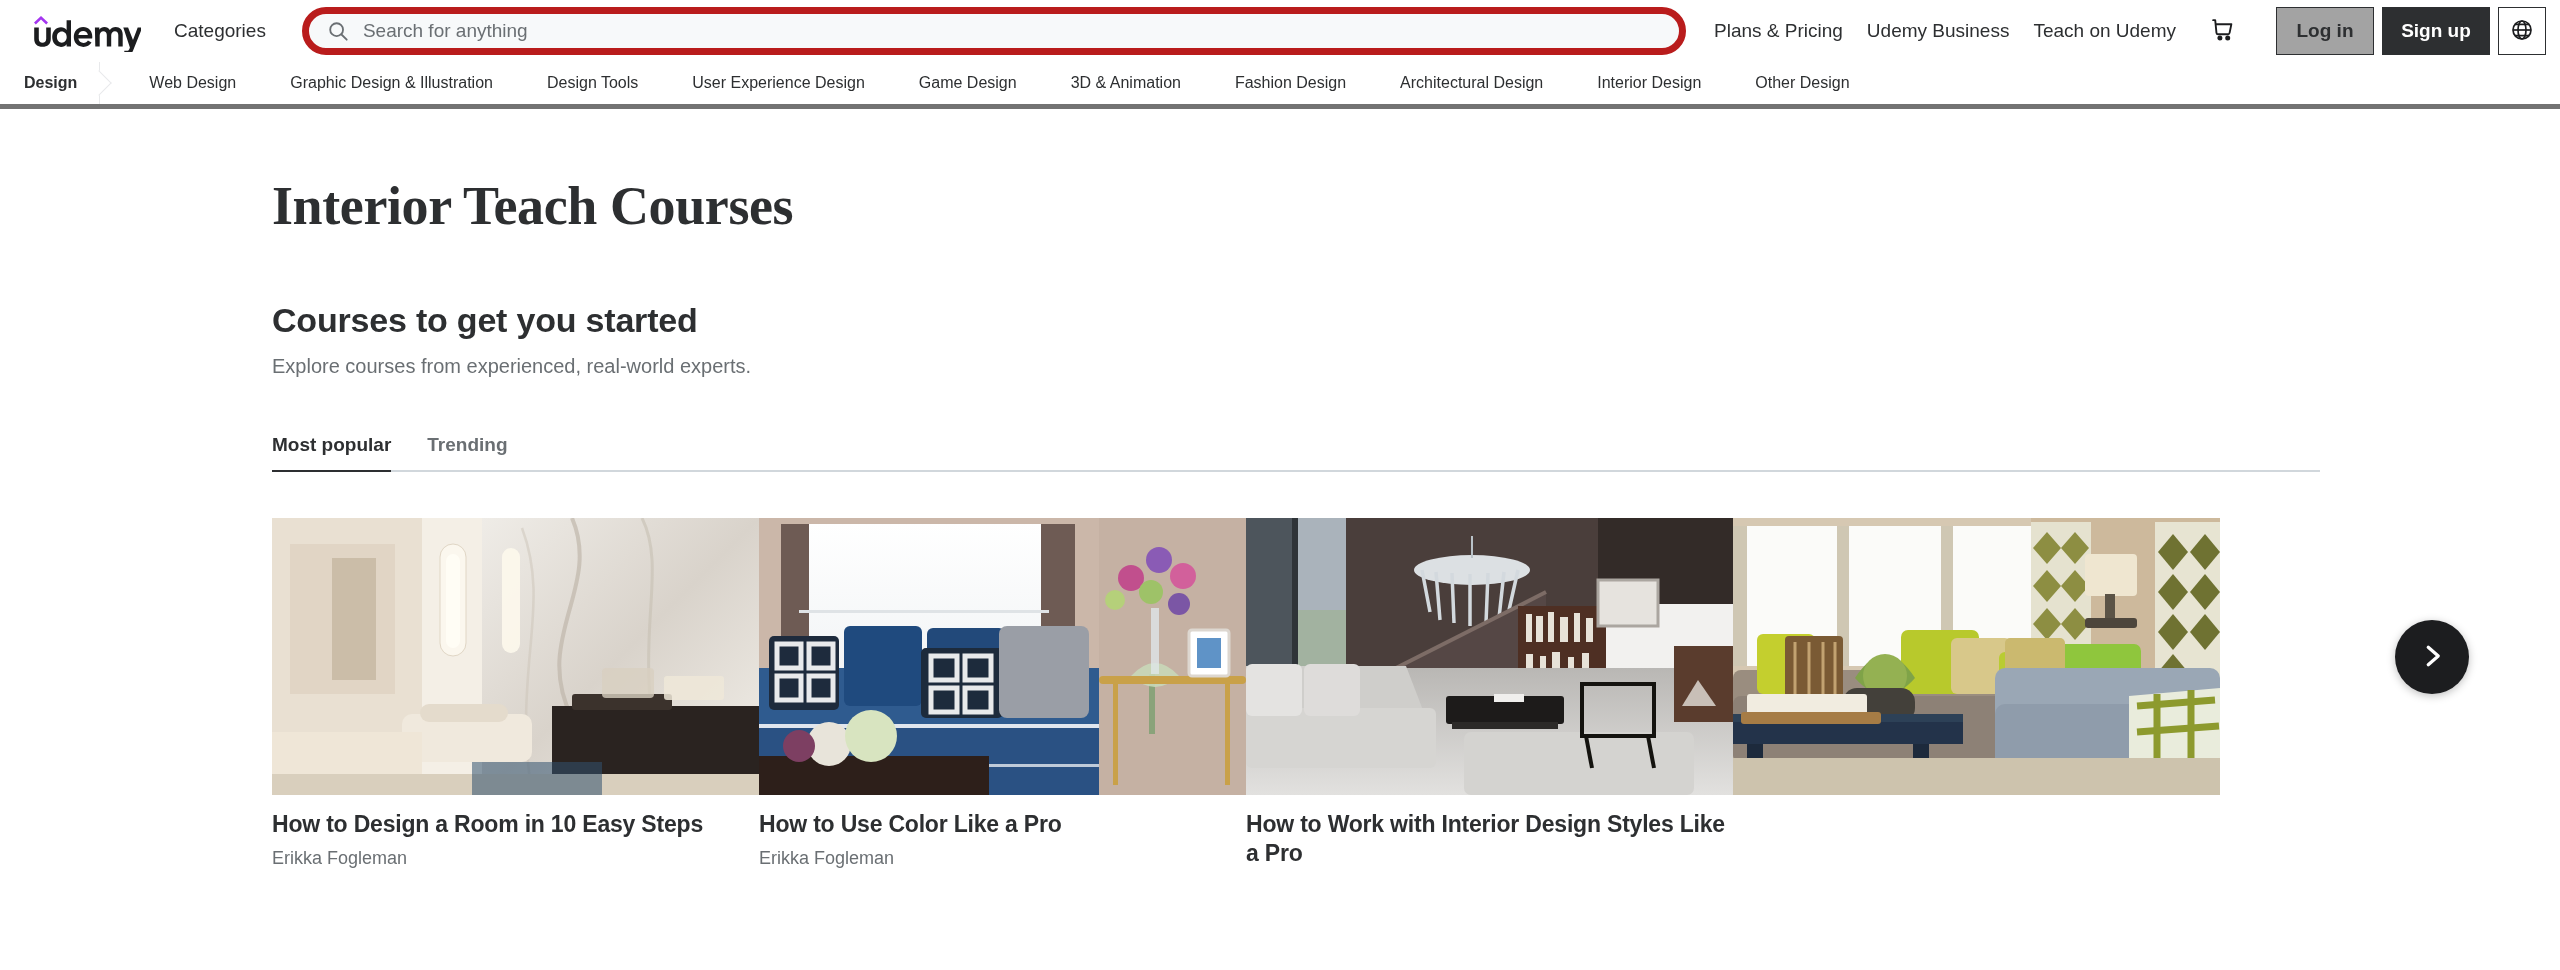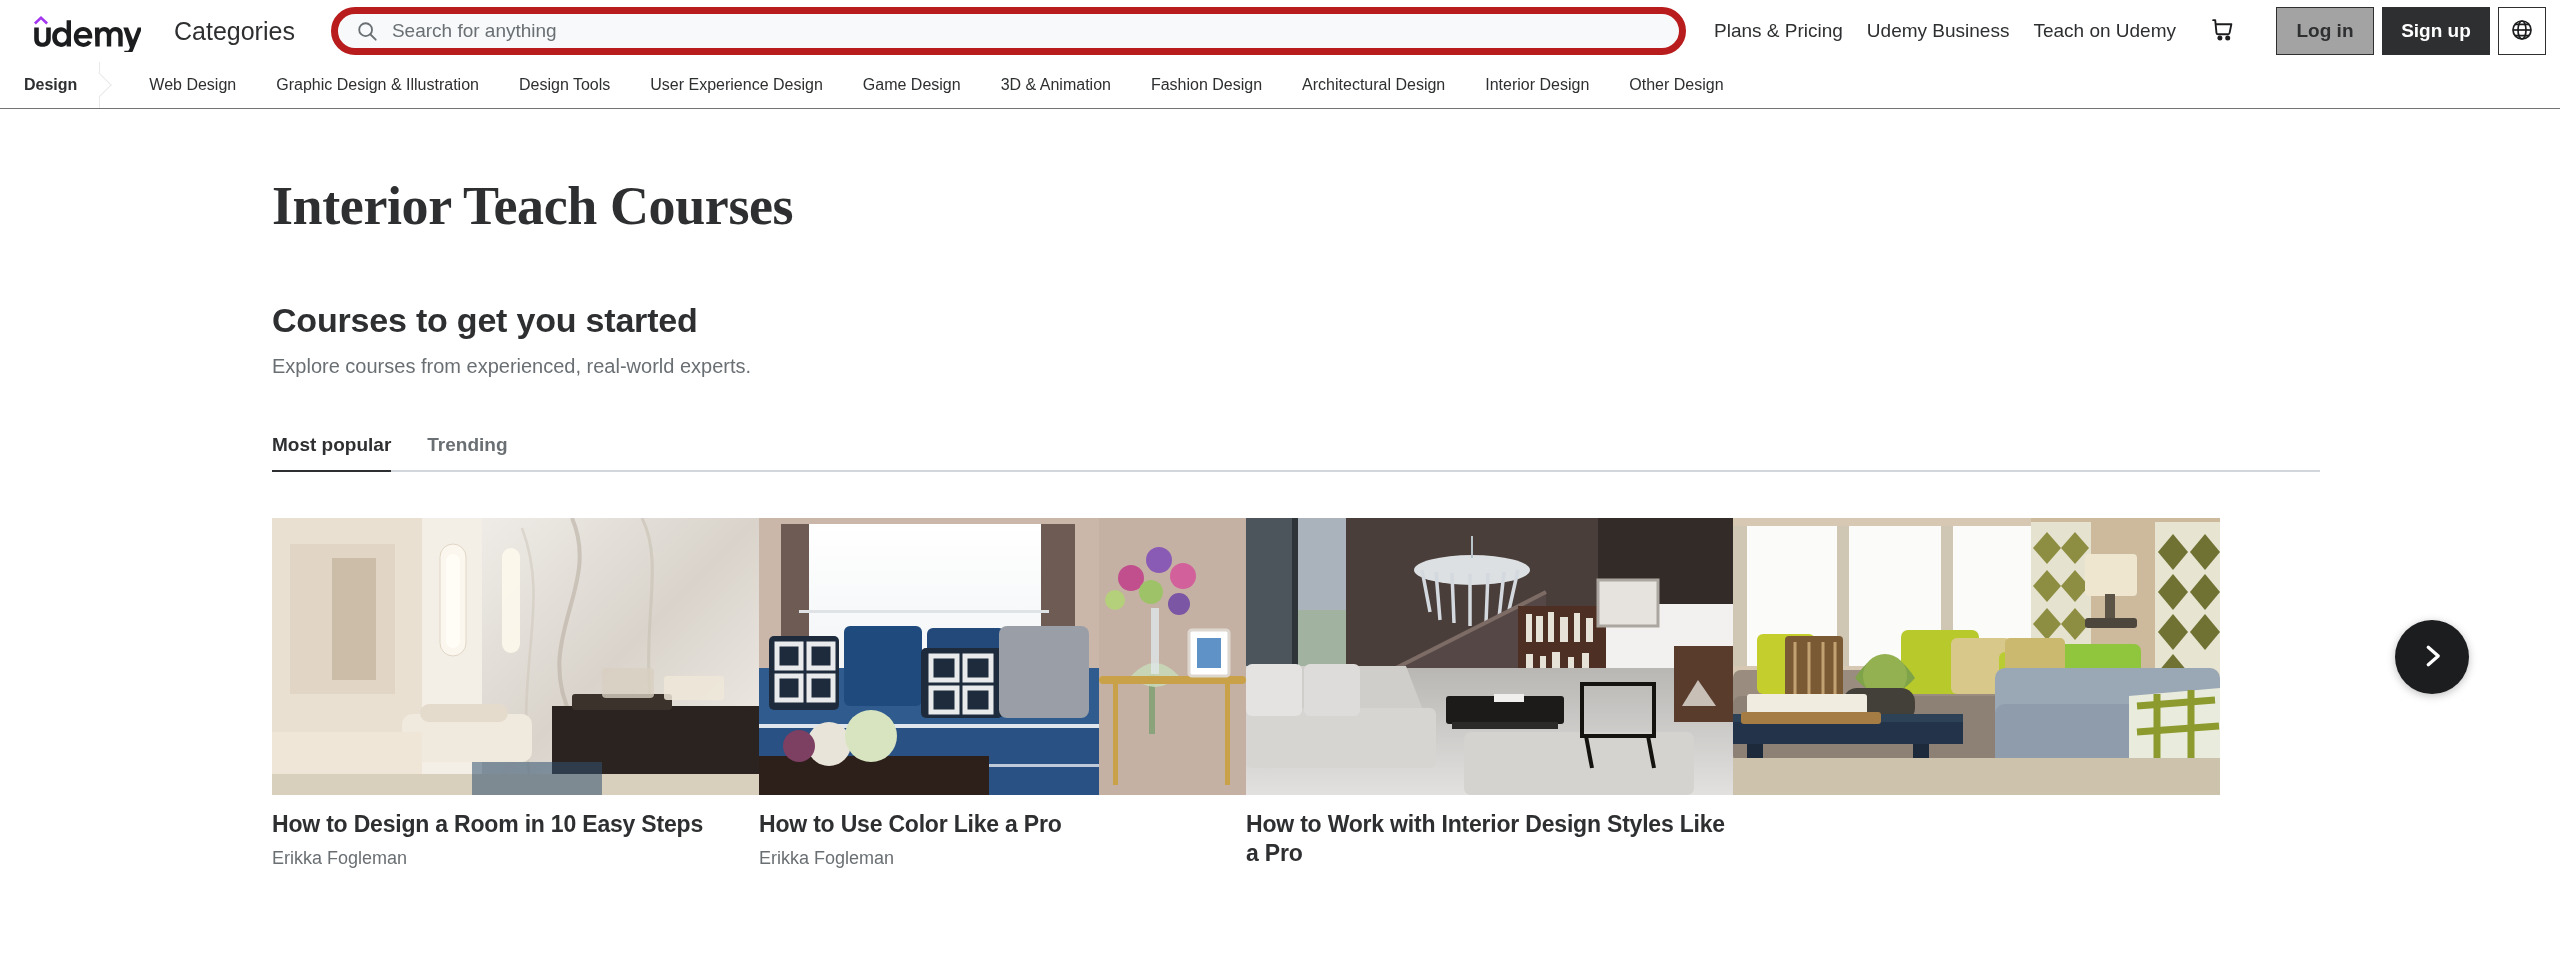--- a/index.html
+++ b/index.html
@@ -31,21 +31,21 @@
     justify-content: center;
     width: 130px;
     height: 48px;
     flex: 0 0 auto;
     margin-left: 4px;
     cursor: pointer;
   }
   .logo-svg { display:block; }
 
   .cat-link {
-    font-size: 25px;
+    font-size: 19px;
     color: #2d2f31;
     padding: 10px 14px;
     margin-left: 14px;
     white-space: nowrap;
     cursor: pointer;
     flex: 0 0 auto;
     text-align: right;
   }
 
   .search-wrap {
@@ -129,21 +129,21 @@
     cursor: pointer;
     flex: 0 0 auto;
     margin-left: 8px;
   }
 
   
   .catbar {
     height: 47px;
     width: 100%;
     background: #ffffff;
-    border-bottom: 1px solid #737373;
+    border-bottom: 5px solid #737373;
     display: flex;
     align-items: stretch;
     position: relative;
     z-index: 30;
   }
   .catbar-lead {
     display: flex;
     align-items: center;
     padding-left: 24px;
     padding-right: 22px;
@@ -162,21 +162,21 @@
     width: 17px; height: 17px;
     background: #ffffff;
     border-top: 1px solid #e8e9eb;
     border-right: 1px solid #e8e9eb;
     transform: translateY(-50%) rotate(45deg);
   }
   .catbar-items {
     display: flex;
     align-items: center;
     padding-left: 30px;
-    gap: 2px;
+    gap: 16px;
     overflow: hidden;
   }
   .catbar-item {
     font-size: 16px;
     color: #2d2f31;
     padding: 0 19px;
     line-height: 46px;
     white-space: nowrap;
     cursor: pointer;
   }

